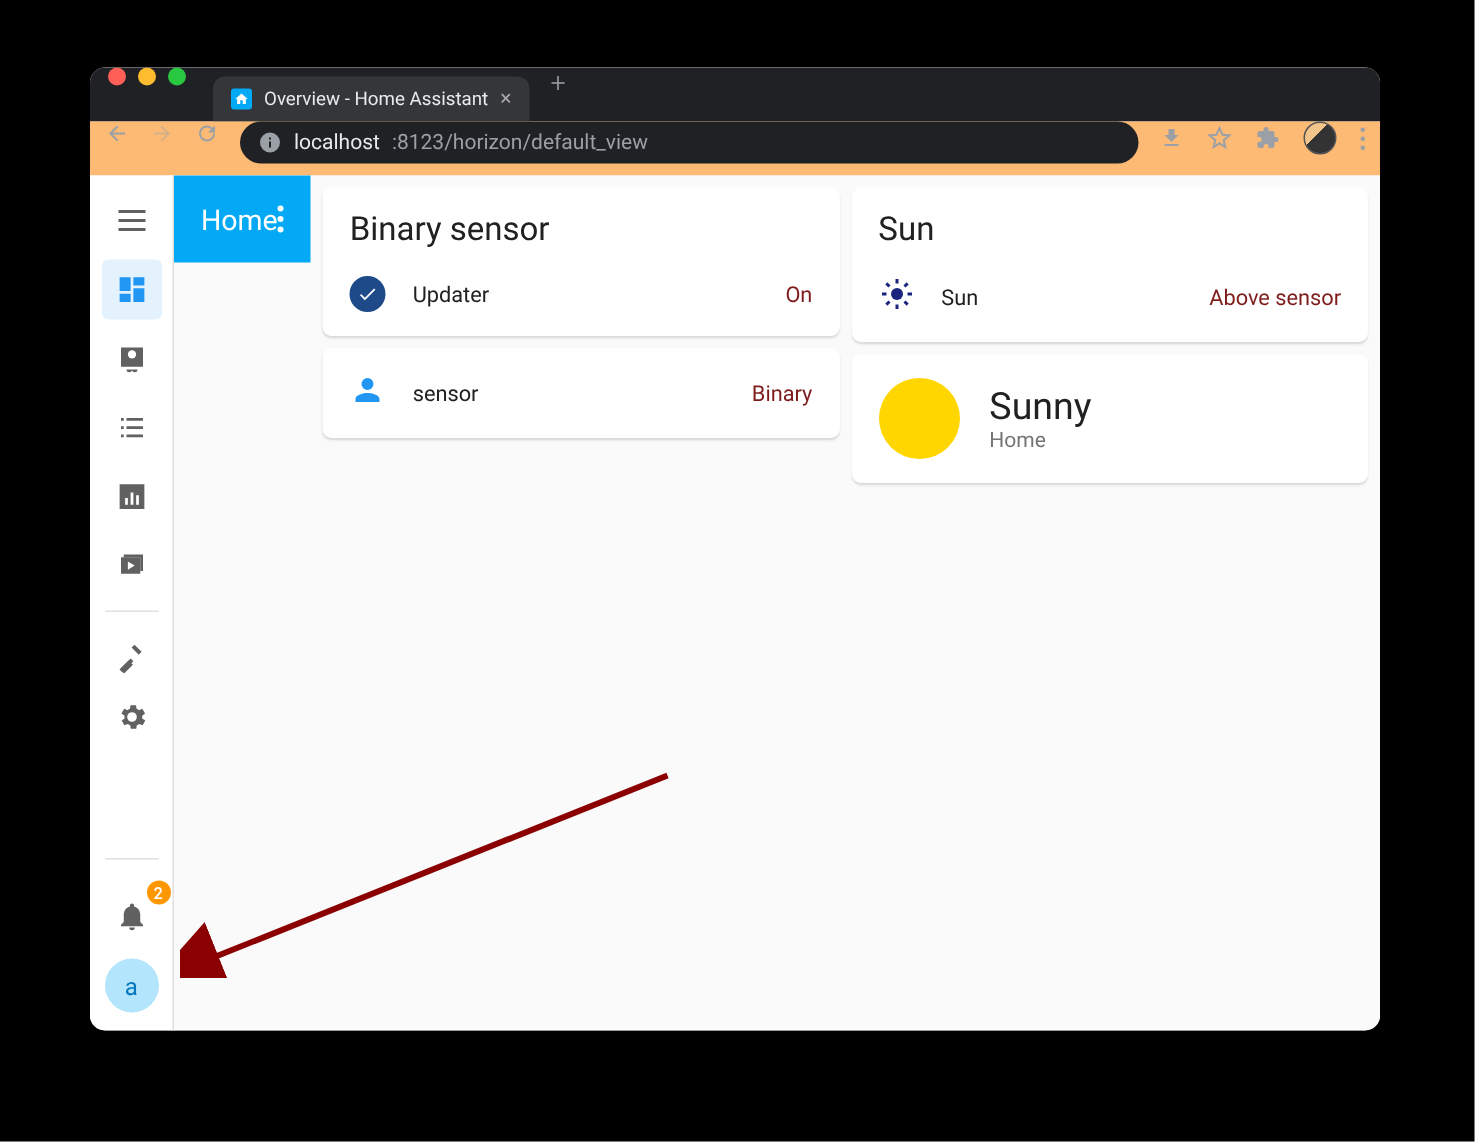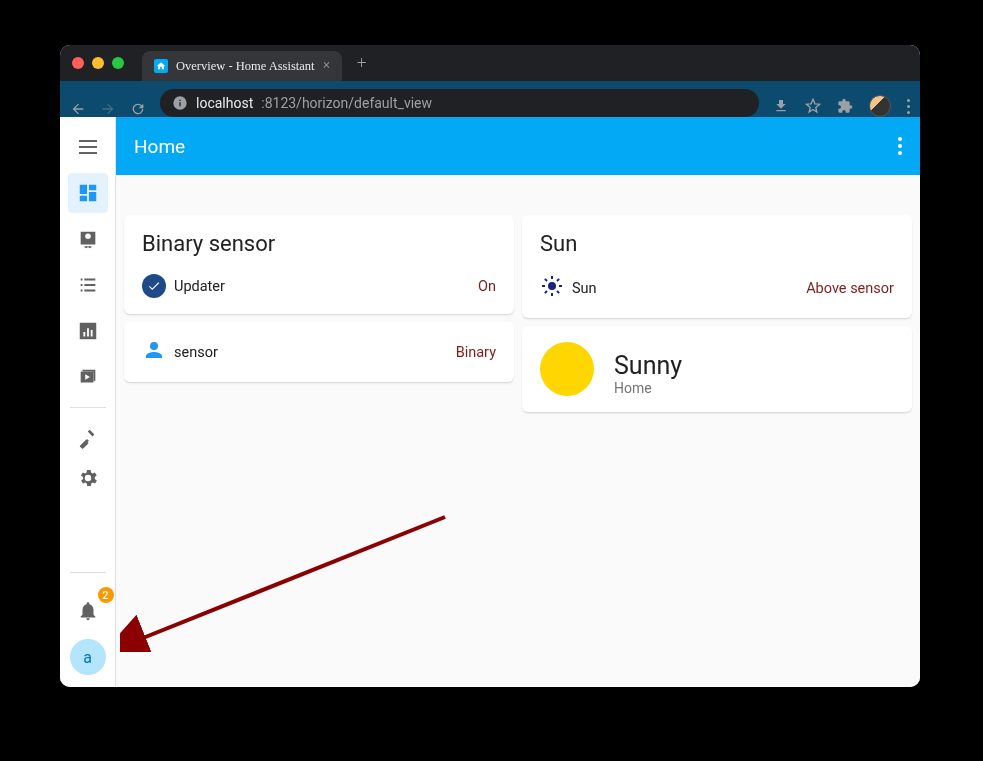--- a/index.html
+++ b/index.html
@@ -18,23 +18,22 @@
     background: #fff;
     border-radius: 10px;
     overflow: hidden;
     box-shadow: 0 10px 40px rgba(0,0,0,.5);
     display: flex; flex-direction: column;
   }
   
   .titlebar {
     height: 36px;
     background: #202124;
-    display: flex; align-items: center;
+    display: flex; 
     padding: 0 12px;
-    font-family: Liberation Serif, serif;
   }
   .dots { display:flex; gap:8px; margin-right:18px; }
   .dot { width:12px; height:12px; border-radius:50%; }
   .dot.r{background:#ff5f57;} .dot.y{background:#febc2e;} .dot.g{background:#28c840;}
   .tab {
     background: #35363a;
     height: 30px; margin-top:6px;
     border-radius: 8px 8px 0 0;
     display:flex; align-items:center;
     padding: 0 12px; gap:8px;
@@ -45,22 +44,22 @@
     width:14px;height:14px;background:#03a9f4;
     display:flex;align-items:center;justify-content:center;
     border-radius:2px;
   }
   .tab-icon svg{width:10px;height:10px;fill:#fff;}
   .tab-close { margin-left:auto; color:#aaa; font-size:14px;}
   .new-tab { color:#9aa0a6; margin-left:14px; font-size:18px; font-weight:300;}
   
   .addr {
     height: 36px;
-    background: #0c4a6e;
-    display:flex; align-items:flex-end; gap:14px;
+    background: #fdba74;
+    display:flex; align-items:flex-start; gap:14px;
     padding: 0 10px;
     color:#9aa0a6;
   }
   .addr svg { width:16px; height:16px; fill:#9aa0a6; }
   .addr .nav-btn { display:flex; align-items:center; }
   .url {
     flex:1; background:#202124; border-radius:20px; height:28px;
     display:flex; align-items:center; padding:0 12px; gap:8px;
     color:#9aa0a6; font-size:14px;
   }
@@ -105,52 +104,52 @@
     display:flex;align-items:center;justify-content:center;
     font-weight:500;
   }
   .user-circle {
     width:36px;height:36px;border-radius:50%;
     background:#b3e5fc; color:#0277bd;
     display:flex;align-items:center;justify-content:center;
     font-size:16px;
   }
   
-  .main { flex:1; background:#fafafa; display:flex; flex-direction:column; min-width:0;}
+  .main { flex:1; background:#fafafa; display:flex; flex-direction:row; min-width:0;}
   .topbar {
     height:58px; background:#03a9f4; color:#fff;
     display:flex; align-items:center; padding:0 18px;
     font-size:19px; font-weight:400;
   }
   .topbar .kebab { margin-left:auto; display:flex; flex-direction:column; gap:3px;}
   .topbar .kebab span{width:4px;height:4px;background:#fff;border-radius:50%;}
   .content {
-    flex:1; padding:8px; display:flex; gap:8px; overflow:auto;margin-top:32px;
+    flex:1; padding:8px; display:flex; gap:8px; overflow:auto;
   }
   .col { flex:1; display:flex; flex-direction:column; gap:8px; min-width:0;}
   .card {
     background:#fff; border-radius:6px;
     box-shadow:0 1px 1px rgba(0,0,0,.08), 0 2px 2px rgba(0,0,0,.05);
     padding:16px 18px;
   }
   .card h3 { font-size:22px; font-weight:400; color:#212121; margin-bottom:18px;}
   .row {
-    display:flex; align-items:center; gap:8px; font-size:14.5px; color:#212121;text-align:center;
+    display:flex; align-items:center; gap:18px; font-size:14.5px; color:#212121;text-align:center;
   }
   .row .state { margin-left:auto; color:#7f1d1d; }
   .icon-circle {
     width:24px;height:24px;border-radius:50%;
     display:flex;align-items:center;justify-content:center;
   }
   .check { background:#1e4a8a; }
   .check svg{width:14px;height:14px;fill:#fff;}
   .sun-icon svg{width:24px;height:24px;fill:#1a237e;}
   .person-icon svg{width:24px;height:24px;fill:#2196f3;}
   .weather {
-    display:flex; align-items:flex-end; gap:20px;
+    display:flex; align-items:center; gap:20px;
   }
   .sun-big {
     width:54px;height:54px;border-radius:50%;background:#ffd600;
     flex-shrink:0;
   }
   .w-mid { flex:1; }
   .w-mid .cond { font-size:25px; color:#212121; font-weight:400;}
   .w-mid .loc { font-size:14px; color:#757575; }
   .w-right { text-align:right; }
   .w-right .temp { font-size:25px; color:#212121; }

